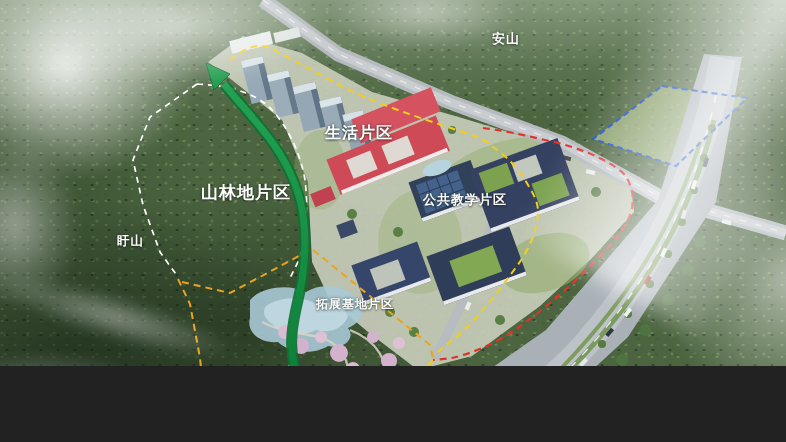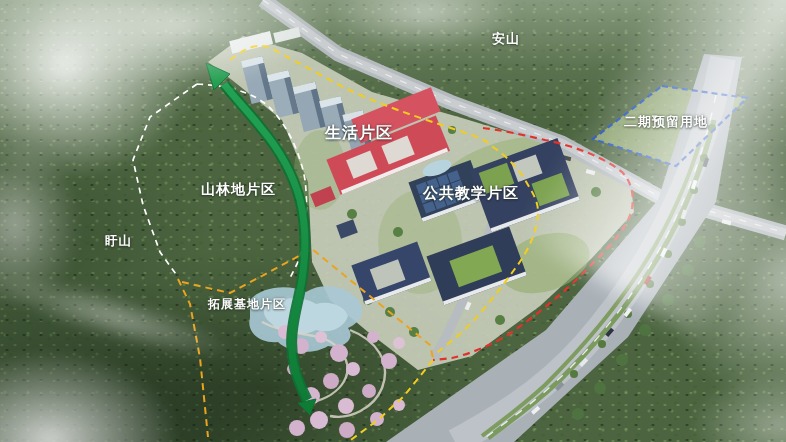--- a/index.html
+++ b/index.html
@@ -1,17 +1,17 @@
 <!DOCTYPE html>
 <html><head>
 <meta charset="utf-8">
 <style>
   html,body{margin:0;padding:0;background:#222;}
   .stage{
-    position:relative;width:786px;height:442px;overflow:hidden;
+    position:relative;width:786px;height:366px;overflow:hidden;
     font-family:"DejaVu Sans","Liberation Sans",sans-serif;
   }
   
   .forest{
     position:absolute;inset:0;background-color:#4c6540;
     background-image:
       radial-gradient(3px 2.5px at 7px 5px, rgba(24,40,20,.55) 40%, transparent 62%),
       radial-gradient(3px 2.5px at 2px 9px, rgba(132,162,102,.50) 40%, transparent 62%),
       radial-gradient(4px 3px at 11px 3px, rgba(66,96,52,.62) 40%, transparent 62%),
       radial-gradient(3px 3px at 5px 12px, rgba(152,182,122,.32) 40%, transparent 62%);
@@ -32,21 +32,21 @@
   .cloud{position:absolute;border-radius:50%;
     background:radial-gradient(closest-side, rgba(255,255,255,.92), rgba(255,255,255,0));
     filter:blur(6px);pointer-events:none;}
   .beam{position:absolute;left:598px;top:-70px;width:210px;height:380px;
     transform:rotate(30deg);filter:blur(10px);opacity:.8;pointer-events:none;
     background:linear-gradient(90deg, rgba(255,255,255,0), rgba(255,255,255,.85) 55%, rgba(255,255,255,.15));}
   
   .lbl{position:absolute;color:#fff;font-weight:600;white-space:nowrap;
     text-shadow:0 0 3px rgba(30,40,30,.65), 0 1px 2px rgba(30,40,30,.5);
     letter-spacing:1px;pointer-events:none;}
-  .lbl-2line{text-align:left;white-space:normal;line-height:1.25;}
+  .lbl-2line{text-align:right;white-space:normal;line-height:1.25;}
   svg{position:absolute;left:0;top:0;}
 </style>
 </head>
 <body>
 
 <div class="stage">
 
   <div class="forest"></div>
   <div class="forest-shade"></div>
   <div class="forest-light"></div>
@@ -254,22 +254,21 @@
   <div class="cloud" style="left:30px;top:-40px;width:300px;height:130px;opacity:.7"></div>
   <div class="cloud" style="left:-50px;top:140px;width:130px;height:170px;opacity:.5"></div>
   <div class="cloud" style="left:-80px;top:350px;width:260px;height:180px;opacity:.85"></div>
   <div class="cloud" style="left:-10px;top:295px;width:250px;height:45px;opacity:.45;transform:rotate(16deg)"></div>
   <div class="cloud" style="left:330px;top:-25px;width:190px;height:75px;opacity:.5"></div>
   <div class="cloud" style="left:660px;top:150px;width:260px;height:260px;opacity:.6"></div>
   <div class="cloud" style="left:690px;top:370px;width:180px;height:110px;opacity:.45"></div>
   <div class="beam"></div>
 
   <div class="lbl" style="left:492px;top:30px;font-size:13px">安山</div>
-  <div class="lbl" style="left:105px;top:233px;font-size:12.5px">盱山</div>
-  <div class="lbl" style="left:624px;top:113px;font-size:13px">二期预留用地</div>
+  <div class="lbl" style="left:117px;top:233px;font-size:12.5px">盱山</div>
   <div class="lbl" style="left:325px;top:123px;font-size:16px">生活片区</div>
-  <div class="lbl" style="left:201px;top:181px;font-size:14px">山林地片区</div>
-  <div class="lbl" style="left:423px;top:184px;font-size:15px">公共教学片区</div>
+  <div class="lbl" style="left:201px;top:181px;font-size:17px">山林地片区</div>
+  <div class="lbl" style="left:423px;top:191px;font-size:13px">公共教学片区</div>
   <div class="lbl lbl-2line" style="left:208px;top:297px;width:186px;font-size:12px">
     <span>拓展基地片区</span><br>
   </div>
 
 </div>
 
 </body></html>

